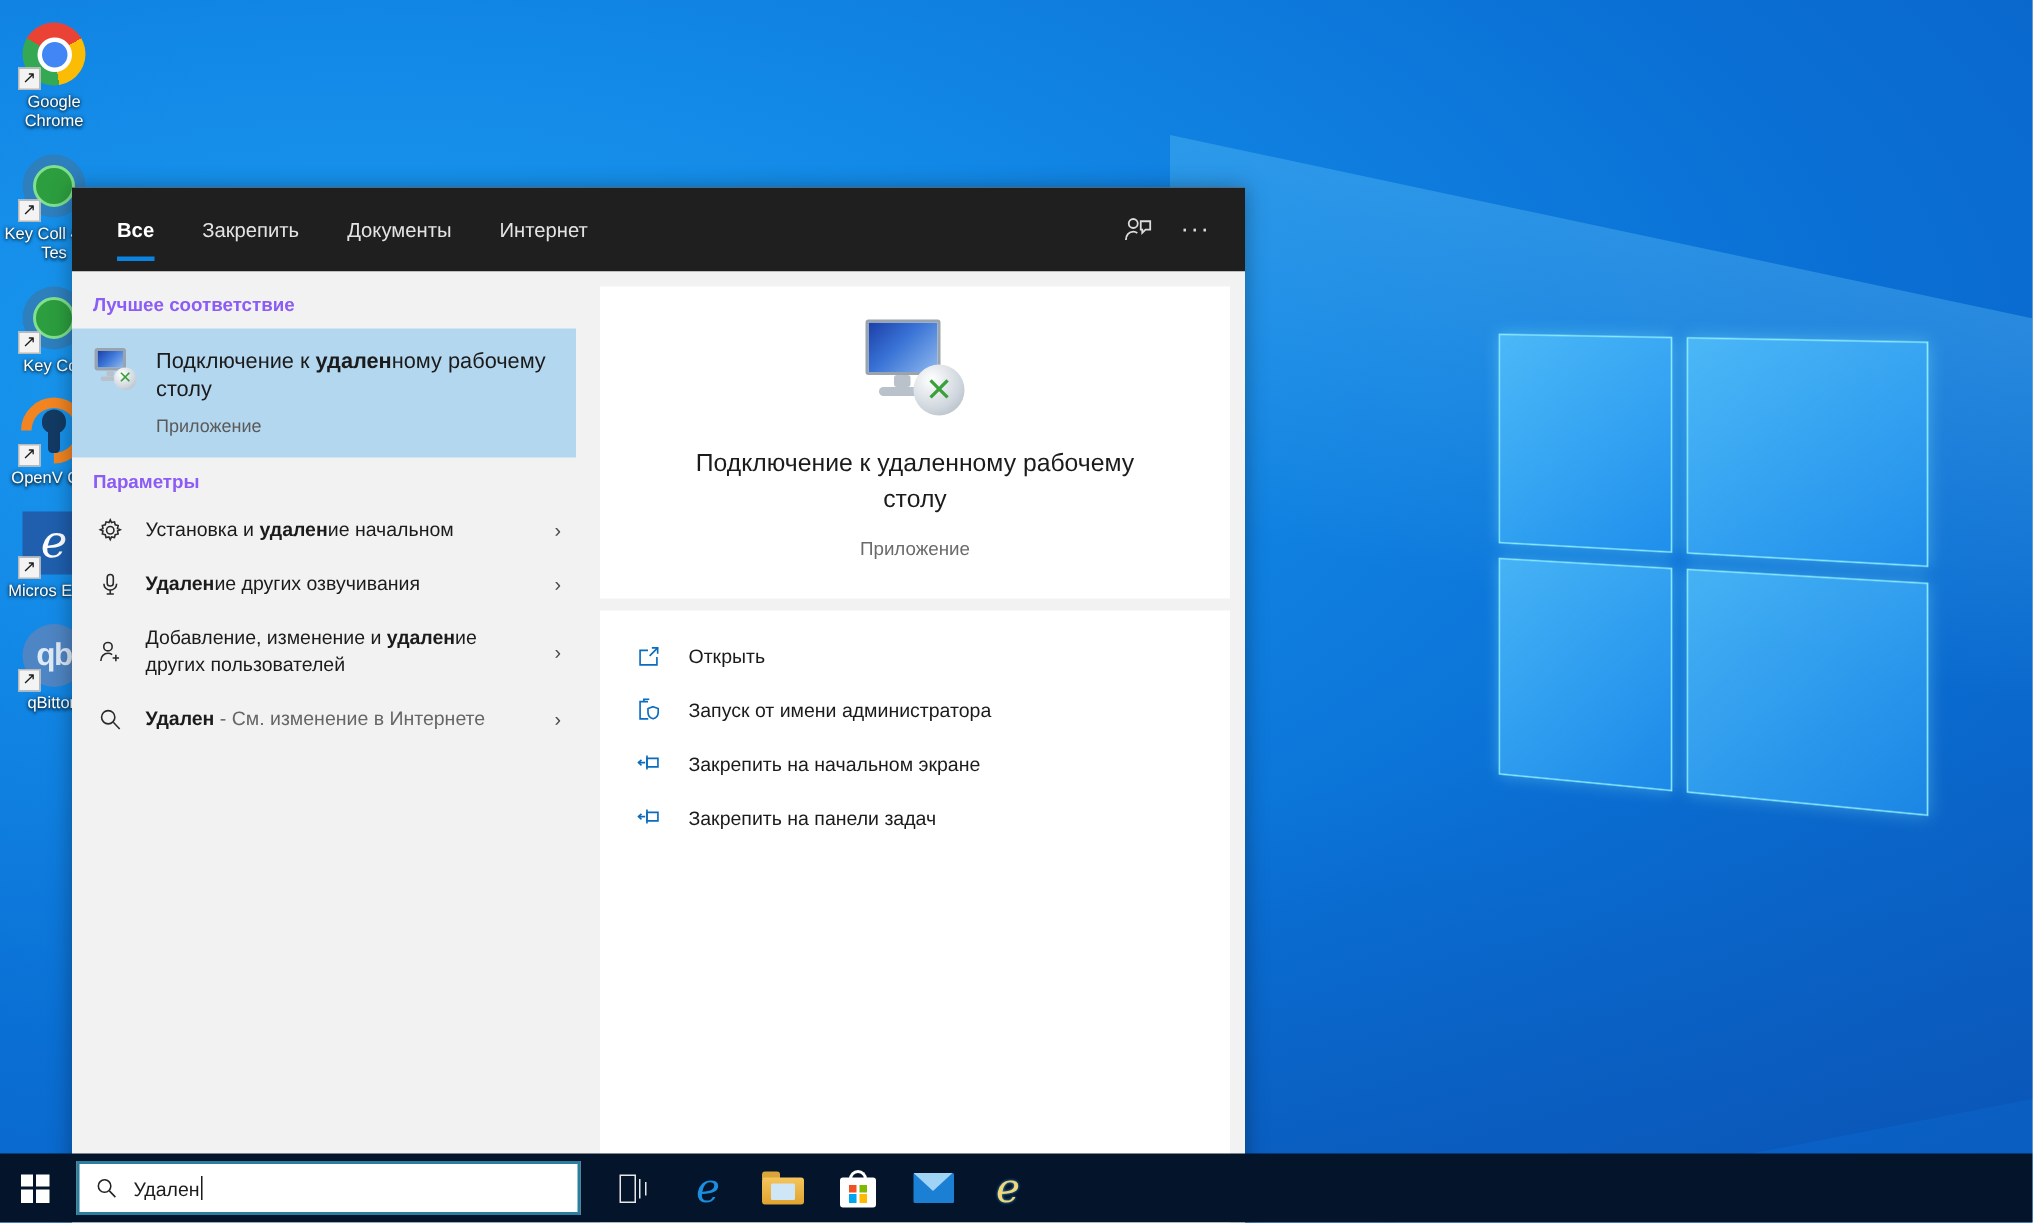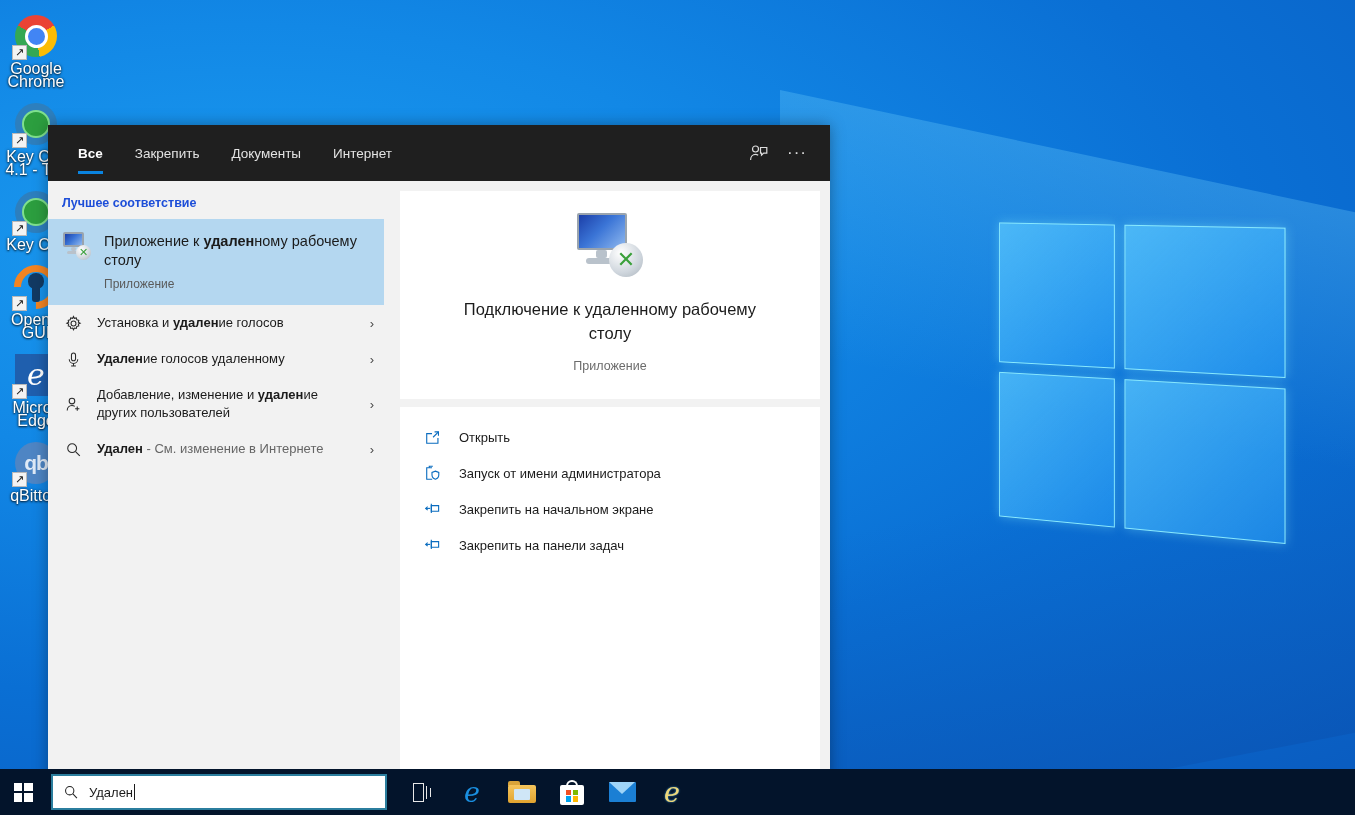--- a/index.html
+++ b/index.html
@@ -62,21 +62,21 @@
     position: relative; width: 48px; height: 48px;
     display: flex; align-items: center; justify-content: center;
   }
   .shortcut-badge {
     position: absolute; left: 0; bottom: 0; width: 15px; height: 15px;
     background: #f3f3f3; border: 1px solid #b9b9b9;
     display: flex; align-items: center; justify-content: center;
     font-size: 11px; color: #1b1b1b; line-height: 1;
   }
   .dicon-label {
-    margin-top: 2px; font-size: 16px; line-height: 13px; color: #fff;
+    margin-top: 2px; font-size: 11px; line-height: 13px; color: #fff;
     text-align: center; width: 72px;
     text-shadow: 0 1px 2px rgba(0,0,0,.75), 0 0 3px rgba(0,0,0,.6);
     word-break: break-word;
   }
   
   .ic-chrome { width:42px; height:42px; border-radius:50%;
     background: conic-gradient(from -60deg, #ea4335 0deg 120deg, #fbbc05 120deg 230deg, #34a853 230deg 360deg);
     display:flex; align-items:center; justify-content:center; }
   .ic-chrome::after { content:""; width:17px; height:17px; border-radius:50%;
     background:#4285f4; border:3px solid #fff; }
@@ -135,21 +135,21 @@
   }
 
   #panel-body { flex: 1; display: flex; min-height: 0; }
 
   
   #results {
     width: 342px; background: #f2f2f2; flex-shrink: 0;
     padding-top: 6px; overflow: hidden;
   }
   .group-header {
-    font-size: 12.5px; font-weight: bold; color: #1d4ed8;
+    font-size: 12.5px; font-weight: bold; color: #8b5cf6;
     padding: 9px 0 7px 14px;
   }
   .best-match {
     display: flex; align-items: flex-start; gap: 12px;
     margin: 2px 6px 0 0; padding: 12px 10px 14px 14px;
     background: #b4d7f0; cursor: default;
   }
   .bm-icon { width: 30px; height: 30px; flex-shrink: 0; position: relative; }
   .bm-text { padding-top: 1px; }
   .bm-title { font-size: 14.5px; line-height: 19px; color: #1b1b1b; }
@@ -390,47 +390,48 @@
       <div class="best-match">
         <div class="bm-icon">
           <div class="mon" style="width:30px;height:30px;">
             <div class="screen" style="left:1px;top:1px;width:21px;height:15px;"></div>
             <div class="stand" style="left:9px;top:16px;width:5px;height:4px;"></div>
             <div class="stand" style="left:5px;top:20px;width:13px;height:2.5px;"></div>
             <div class="plug" style="left:14px;top:14px;width:15px;height:15px;font-size:11px;">✕</div>
           </div>
         </div>
         <div class="bm-text">
-          <div class="bm-title"><span>Приложение к </span><b>удален</b><span>ному рабочему столу</span></div>
+          <div class="bm-title"><span>Подключение к </span><b>удален</b><span>ному рабочему столу</span></div>
           <div class="bm-sub">Приложение</div>
         </div>
       </div>
 
+      <div class="group-header">Параметры</div>
 
       <div class="res-row">
         <span class="res-icon">
           <svg width="17" height="17" viewBox="0 0 20 20" fill="none" stroke="currentColor" stroke-width="1.25">
             <circle cx="10" cy="10" r="2.9"></circle>
             <path d="M10 1.8l1 2.1 2.3-.5.6 2.3 2.3.6-.5 2.3 2.1 1-2.1 1 .5 2.3-2.3.6-.6 2.3-2.3-.5-1 2.1-1-2.1-2.3.5-.6-2.3-2.3-.6.5-2.3-2.1-1 2.1-1-.5-2.3 2.3-.6.6-2.3 2.3.5z"></path>
           </svg>
         </span>
-        <span class="res-label"><span>Установка и </span><b>удален</b><span>ие голосов</span></span>
+        <span class="res-label"><span>Установка и </span><b>удален</b><span>ие начальном</span></span>
         <span class="chev">›</span>
       </div>
 
       <div class="res-row">
         <span class="res-icon">
           <svg width="17" height="17" viewBox="0 0 20 20" fill="none" stroke="currentColor" stroke-width="1.25">
             <rect x="7.6" y="2.4" width="4.8" height="9" rx="2.4"></rect>
             <path d="M5 9.6a5 5 0 0 0 10 0"></path>
             <path d="M10 14.6v3"></path>
             <path d="M7.2 17.6h5.6"></path>
           </svg>
         </span>
-        <span class="res-label"><span></span><b>Удален</b><span>ие голосов удаленному</span></span>
+        <span class="res-label"><span></span><b>Удален</b><span>ие других озвучивания</span></span>
         <span class="chev">›</span>
       </div>
 
       <div class="res-row">
         <span class="res-icon">
           <svg width="17" height="17" viewBox="0 0 20 20" fill="none" stroke="currentColor" stroke-width="1.25">
             <circle cx="8.2" cy="6" r="3.3"></circle>
             <path d="M2.6 17.2c0-3.6 2.5-6 5.6-6 1.3 0 2.4.4 3.3 1"></path>
             <path d="M14.4 12.4v5M11.9 14.9h5"></path>
           </svg>

